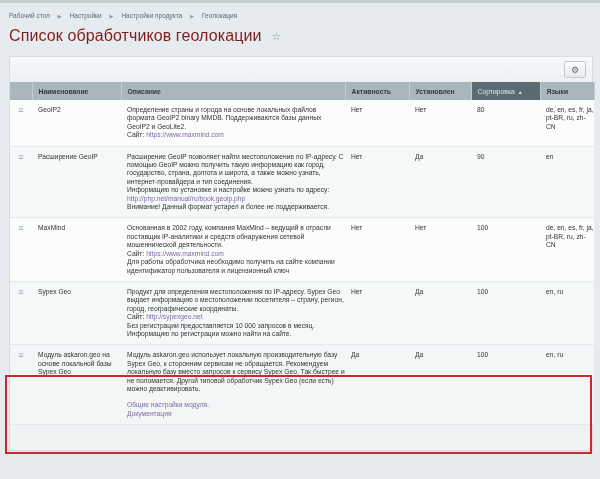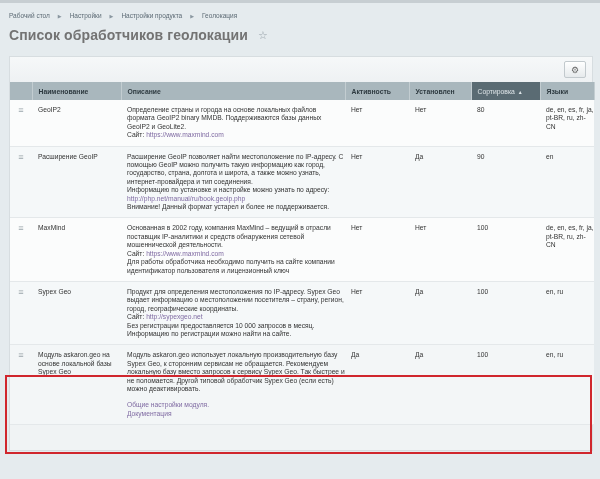--- a/index.html
+++ b/index.html
@@ -10,21 +10,21 @@
     font-family: "Liberation Sans", sans-serif;
     color: #333;
   }
   .topbar { height: 3px; background: #c7ced2; }
   .breadcrumb {
     position: absolute; left: 9px; top: 12px;
     font-size: 6.5px; color: #5c6a74; display: flex; align-items: center;
   }
   .breadcrumb .sep { margin: 0 8px; font-size: 5px; color: #8a97a0; }
   .title-row { position: absolute; left: 9px; top: 27px; display: flex; align-items: center; }
-  .page-title { font-size: 14px; font-weight: bold; color: #737373; letter-spacing: 0.1px; }
+  .page-title { font-size: 16px; font-weight: normal; color: #7f1d1d; letter-spacing: 0.1px; }
   .star { margin-left: 10px; font-size: 11px; color: #9aa4ab; }
 
   .panel {
     position: absolute; left: 9px; top: 56px; width: 584px; height: 395px;
     background: #f0f3f4; border: 1px solid #d7dde0;
   }
   .toolbar { height: 25px; position: relative; background: linear-gradient(#f6f8f9,#eef1f3); }
   .gear-btn {
     position: absolute; right: 6px; top: 4px; width: 22px; height: 17px;
     border: 1px solid #c2c9cd; border-radius: 2px;

